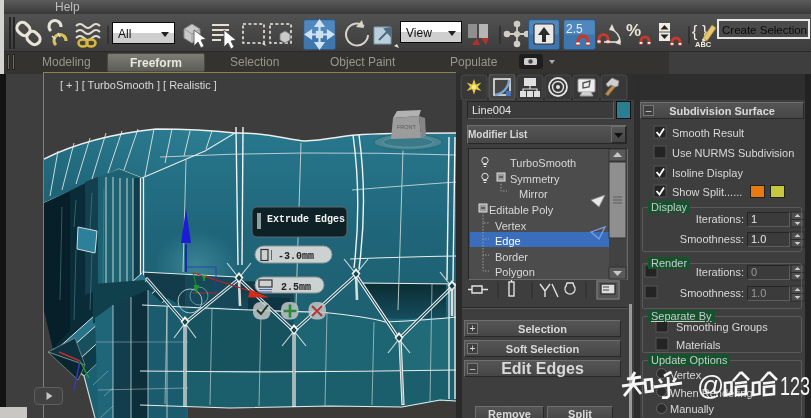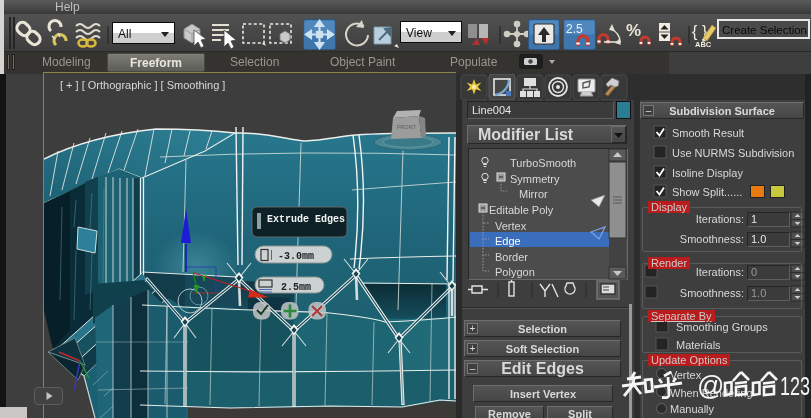--- a/index.html
+++ b/index.html
@@ -19,21 +19,21 @@
 #freeform{position:absolute;left:107px;top:1px;width:98px;height:19px;background:linear-gradient(#7d7d76,#5d5d57);border-radius:2px;border:1px solid #4a4a44;color:#e8e8de;font-size:12px;font-weight:bold;text-align:center;line-height:18px;}
 
 #vpborder{left:43px;top:72px;width:413px;height:346px;border:1px solid #8a8448;border-bottom:none;background:#3d3d3d;}
 #vplabel{left:60px;top:79px;font-size:11px;color:#d8d8d8;}
 
 #cmdpanel{left:456px;top:74px;width:355px;height:344px;background:#3e3e3e;}
 #rightedge{left:805px;top:74px;width:6px;height:344px;background:#222;}
 
 .fld{position:absolute;background:#3b3b3b;border-top:1px solid #252525;border-left:1px solid #252525;border-bottom:1px solid #5e5e5e;border-right:1px solid #5e5e5e;color:#e6e6e6;font-size:11px;}
 .bevel{background:linear-gradient(#555,#464646);border-top:1px solid #6e6e6e;border-left:1px solid #6e6e6e;border-bottom:1px solid #282828;border-right:1px solid #282828;color:#d9d9d9;font-weight:bold;}
-.grplbl{position:absolute;font-size:11px;color:#cbcbcb;background:#b91c1c;padding:0 3px;}
+.grplbl{position:absolute;font-size:11px;color:#cbcbcb;background:#14532d;padding:0 3px;}
 .grpbox{position:absolute;border:1px solid #5a5a5a;border-radius:2px;}
 .itxt{position:absolute;font-size:11px;color:#d8d8d8;white-space:nowrap;}
 </style></head>
 <body>
 <div id="root">
   <div class="abs" id="menubar">
       <span class="help">Help</span>
     </div>
   <div class="abs" id="toolbar"></div>
   <svg class="abs" id="tbsvg" style="left:0;top:14px" width="811" height="38" viewBox="0 14 811 38">
@@ -442,21 +442,21 @@
 
     <g>
       <rect x="253" y="302" width="17.5" height="17.5" rx="7" fill="#c2c6c6" opacity="0.85"></rect>
       <rect x="281" y="302" width="17.5" height="17.5" rx="7" fill="#c2c6c6" opacity="0.85"></rect>
       <rect x="308.5" y="302" width="17.5" height="17.5" rx="7" fill="#c2c6c6" opacity="0.85"></rect>
       <path d="M257,310 l4,4 l7,-9" stroke="#1a3a22" stroke-width="2" fill="none"></path>
       <path d="M290,304.5 v13 M283.5,311 h13" stroke="#2a8a3a" stroke-width="2.6" fill="none"></path>
       <path d="M312,306 l10,10 M322,306 l-10,10" stroke="#b03838" stroke-width="2" fill="none"></path>
     </g>
   </svg>
-  <div class="abs" id="vplabel">[ + ] [ Orthographic ] [ Smoothing ]</div>
+  <div class="abs" id="vplabel">[ + ] [ TurboSmooth ] [ Realistic ]</div>
   <div class="abs" id="cmdpanel"></div>
   <div class="abs" style="left:456px;top:74px;width:6px;height:344px;background:#2a2a2a;"></div>
 
   <svg class="abs" style="left:456px;top:74px" width="355" height="26" viewBox="0 0 355 26">
     <rect x="0" y="0" width="355" height="26" fill="#2e2e2e"></rect>
     <rect x="5" y="1" width="26" height="25" rx="3" fill="#383838" stroke="#4a4a4a" stroke-width="1"></rect>
     <rect x="33" y="0" width="26" height="26" rx="3" fill="#454545" stroke="#5e5e5e" stroke-width="1"></rect>
     <rect x="61" y="1" width="26" height="25" rx="3" fill="#383838" stroke="#4a4a4a" stroke-width="1"></rect>
     <rect x="89" y="1" width="26" height="25" rx="3" fill="#383838" stroke="#4a4a4a" stroke-width="1"></rect>
     <rect x="117" y="1" width="26" height="25" rx="3" fill="#383838" stroke="#4a4a4a" stroke-width="1"></rect>
@@ -487,21 +487,21 @@
     <path d="M127 9 l7 -2 l-1 6 l-6 1 z" fill="none" stroke="#555" stroke-width="1.4"></path>
     <path d="M126 18 l-2 4 h13 l-2 -4" fill="#cfcfcf" stroke="#999" stroke-width="1"></path>
 
     <path d="M149 20 l9 -11 l3 2 l-9 11 z" fill="#b98a52" stroke="#7a5a30" stroke-width="0.8"></path>
     <path d="M156 4 l7 3 l-1 5 l-3 1 l-4 -2 l-3 2 l-2 -3 z" fill="#cfcfcf" stroke="#888" stroke-width="0.8"></path>
   </svg>
 
   <div class="abs fld" style="left:467px;top:101px;width:147px;height:18px;line-height:16px;padding-left:4px;">Line004</div>
   <div class="abs" style="left:616px;top:101px;width:15px;height:18px;background:#2b7d92;border:1px solid #111;"></div>
 
-  <div class="abs bevel" style="left:467px;top:125px;width:160px;height:19px;font-size:16px;line-height:17px;padding-left:10px;">Modifier List</div>
+  <div class="abs bevel" style="left:467px;top:125px;width:160px;height:19px;font-size:10px;line-height:17px;padding-left:0;">Modifier List</div>
   <div class="abs bevel" style="left:611px;top:126px;width:15px;height:17px;"></div>
   <svg class="abs" style="left:611px;top:126px" width="15" height="17">
       <path d="M3 7 h9 l-4.5 5 z" fill="#111"></path>
     </svg>
 
   <div class="abs" style="left:468px;top:148px;width:160px;height:132px;background:#4c4c4c;border-top:1px solid #252525;border-left:1px solid #252525;border-bottom:1px solid #6a6a6a;border-right:1px solid #6a6a6a;"></div>
   <div class="abs" style="left:470px;top:232px;width:139px;height:15px;background:#3a6ebc;"></div>
   <svg class="abs" style="left:468px;top:148px" width="160" height="132" viewBox="0 0 160 132">
 
     <rect x="141" y="1" width="17" height="130" fill="#424242"></rect>
@@ -554,21 +554,20 @@
     </g>
   </svg>
   <div class="abs" style="left:462px;top:307px;width:166px;height:2px;background:#2a2a2a;border-bottom:1px solid #555;"></div>
 
   <div class="abs bevel" style="left:464px;top:320px;width:157px;height:17px;font-size:11px;text-align:center;line-height:16px;">Selection</div>
   <div class="abs bevel" style="left:464px;top:340px;width:157px;height:17px;font-size:11px;text-align:center;line-height:16px;">Soft Selection</div>
   <div class="abs bevel" style="left:464px;top:360px;width:157px;height:17px;font-size:16px;text-align:center;line-height:16px;">Edit Edges</div>
   <div class="abs" style="left:467px;top:323px;width:11px;height:11px;border:1px solid #777;background:#3e3e3e;color:#ddd;font-size:10px;line-height:9px;text-align:center;">+</div>
   <div class="abs" style="left:467px;top:343px;width:11px;height:11px;border:1px solid #777;background:#3e3e3e;color:#ddd;font-size:10px;line-height:9px;text-align:center;">+</div>
   <div class="abs" style="left:467px;top:363px;width:11px;height:11px;border:1px solid #777;background:#3e3e3e;color:#ddd;font-size:10px;line-height:9px;text-align:center;">–</div>
-  <div class="abs bevel" style="left:473px;top:385px;width:140px;height:17px;font-size:11px;text-align:center;line-height:16px;">Insert Vertex</div>
   <div class="abs bevel" style="left:475px;top:406px;width:69px;height:14px;font-size:11px;text-align:center;line-height:14px;">Remove</div>
   <div class="abs bevel" style="left:547px;top:406px;width:66px;height:14px;font-size:11px;text-align:center;line-height:14px;">Split</div>
   <div class="abs" style="left:629px;top:304px;width:3px;height:114px;background:#9a9a9a;"></div>
 
   <div class="abs" style="left:634px;top:74px;width:6px;height:344px;background:#2d2d2d;"></div>
   <div class="abs bevel" style="left:640px;top:102px;width:164px;height:17px;font-size:11px;text-align:center;line-height:16px;">Subdivision Surface</div>
   <div class="abs" style="left:643px;top:105px;width:11px;height:11px;border:1px solid #777;background:#3e3e3e;color:#ddd;font-size:10px;line-height:9px;text-align:center;">–</div>
   <div class="abs itxt" style="left:672px;top:127px;">Smooth Result</div>
   <div class="abs itxt" style="left:672px;top:147px;">Use NURMS Subdivision</div>
   <div class="abs itxt" style="left:672px;top:167px;">Isoline Display</div>

